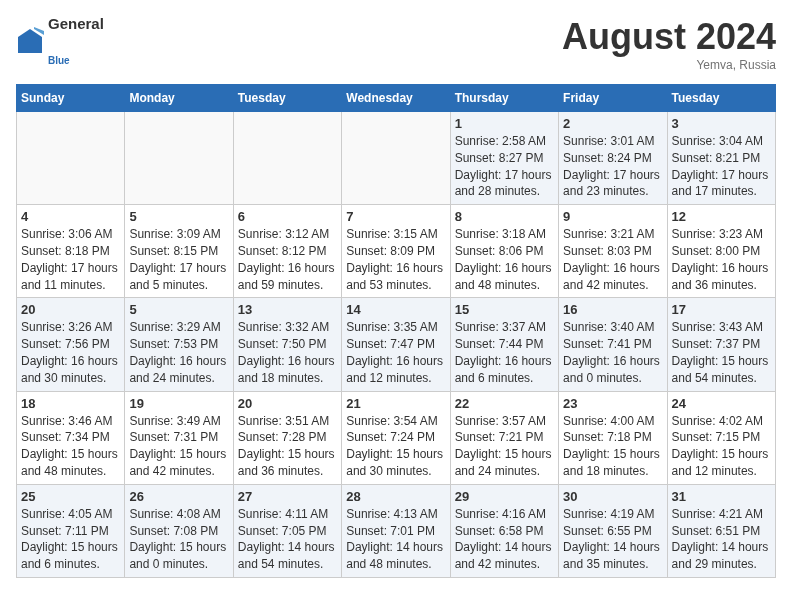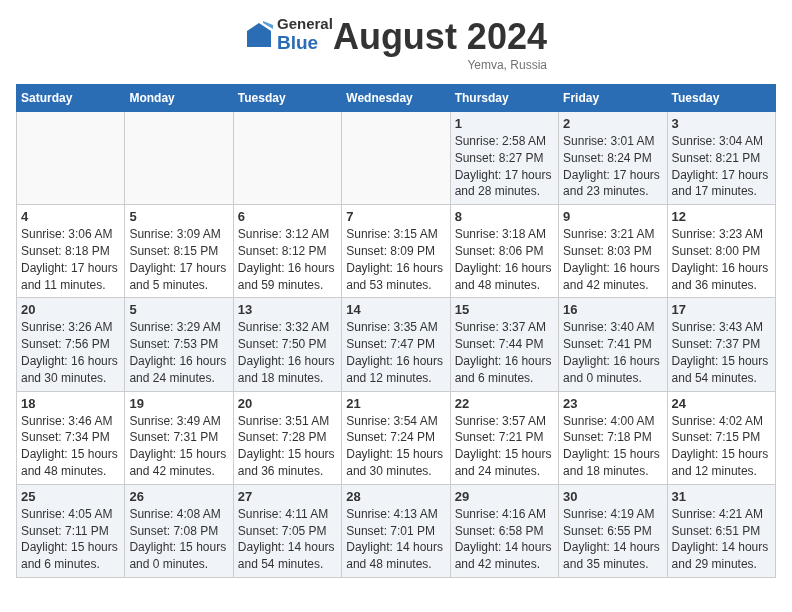--- a/index.html
+++ b/index.html
@@ -5,43 +5,44 @@
     * { margin: 0; padding: 0; box-sizing: border-box; }
     body {
       font-family: Arial, sans-serif;
       background: #fff;
       width: 792px;
       min-height: 612px;
       padding: 16px;
     }
     .header {
       display: flex;
-      justify-content: center;
+      justify-content: space-between;
       align-items: flex-start;
       margin-bottom: 12px;
     }
     .logo {
       display: flex;
       align-items: center;
       gap: 4px;
     }
     .logo-text {
       display: flex;
       flex-direction: column;
       line-height: 1.1;
     }
     .logo-general {
       font-size: 15px;
       font-weight: bold;
       color: #333;
     }
     .logo-blue {
-      font-size: 19px;
+      font-size: 10px;
       font-weight: bold;
       color: #2a6db5;
+      margin-top: 22px;
     }
     .logo-icon {
       width: 28px;
       height: 28px;
     }
     .title-block {
       text-align: right;
     }
     .month-title {
       font-size: 36px;
@@ -110,21 +111,21 @@
   </div>
   <div class="title-block">
     <div class="month-title">August 2024</div>
     <div class="location-title">Yemva, Russia</div>
   </div>
 </div>
 
 <table>
   <thead>
     <tr>
-    <th>Saturday</th>
+    <th>Sunday</th>
         <th>Monday</th>
         <th>Tuesday</th>
         <th>Wednesday</th>
         <th>Thursday</th>
         <th>Friday</th>
         <th>Tuesday</th>
       </tr>
   </thead>
   <tbody id="calendar-body">
   <tr>

